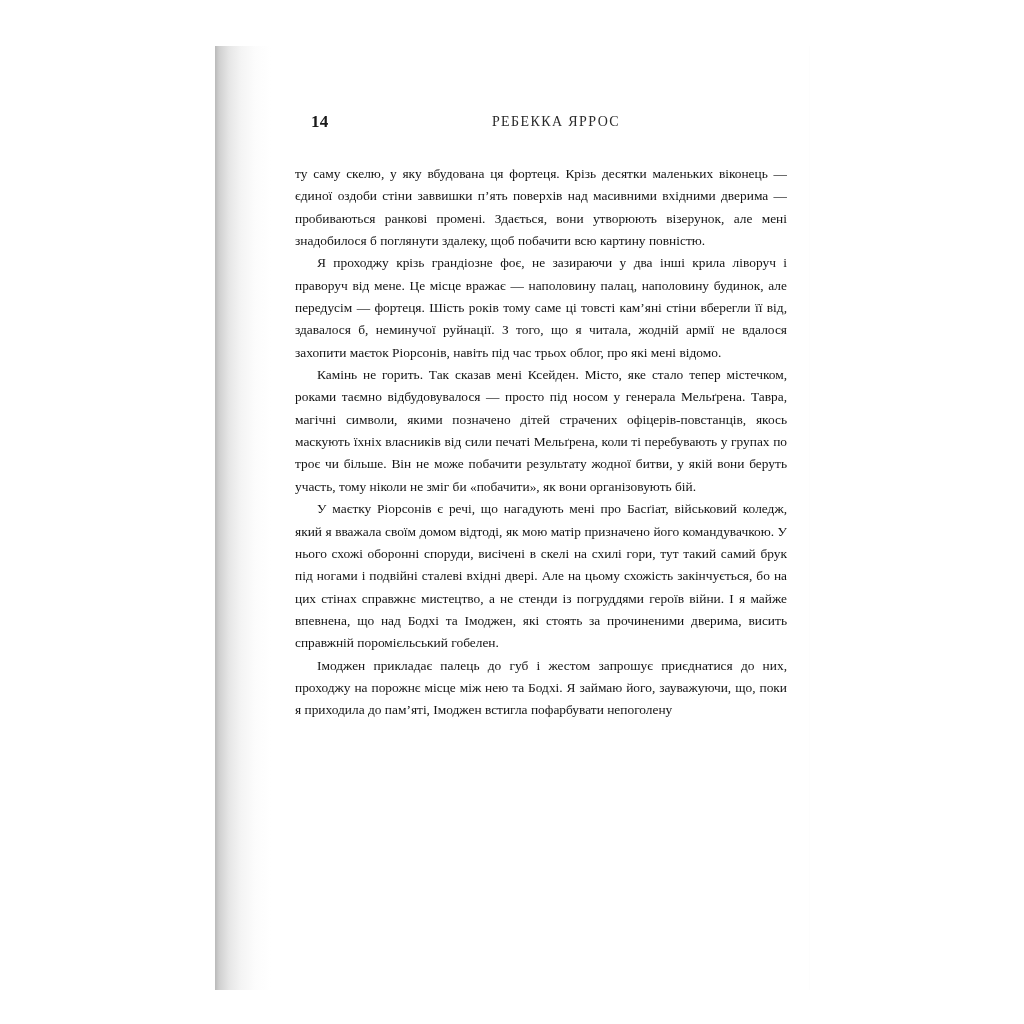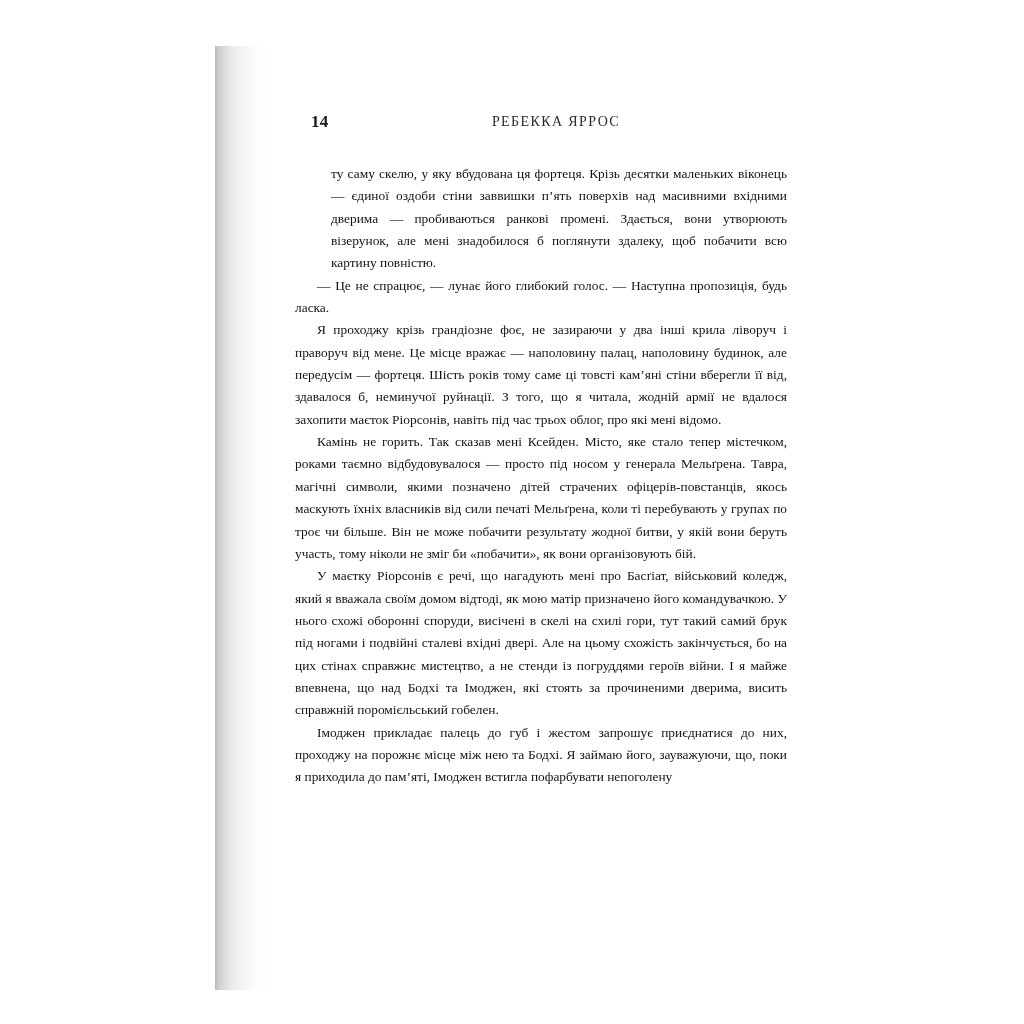--- a/index.html
+++ b/index.html
@@ -90,21 +90,20 @@
     hyphens: manual;
   }
 
   .text-block p {
     margin: 0;
     text-indent: 22px;
   }
 
   .text-block p.noindent {
     text-indent: 0;
-    margin-left: 36px;
   }
 
   
   .page-edge-right {
     position: absolute;
     right: 0;
     top: 0;
     width: 1px;
     height: 944px;
     background: #fdfdfd;
@@ -118,21 +117,20 @@
   <div class="book-page">
     <div class="page-inner">
 
       <div class="running-head">
         <div class="folio">14</div>
         <div class="head-title">РЕБЕККА ЯРРОС</div>
       </div>
 
       <div class="text-block">
         <p class="noindent">ту саму скелю, у яку вбудована ця фортеця. Крізь десятки маленьких віконець — єдиної оздоби стіни заввишки п’ять поверхів над масивними вхідними дверима — пробиваються ранкові промені. Здається, вони утворюють візерунок, але мені знадобилося б поглянути здалеку, щоб побачити всю картину повністю.</p>
-        <p>— Це не спрацює, — лунає його глибокий голос. — Наступна пропозиція, будь ласка.</p>
         <p>Я проходжу крізь грандіозне фоє, не зазираючи у два інші крила ліворуч і праворуч від мене. Це місце вражає — наполовину палац, наполовину будинок, але передусім — фортеця. Шість років тому саме ці товсті кам’яні стіни вберегли її від, здавалося б, неминучої руйнації. З того, що я читала, жодній армії не вдалося захопити маєток Ріорсонів, навіть під час трьох облог, про які мені відомо.</p>
         <p>Камінь не горить. Так сказав мені Ксейден. Місто, яке стало тепер містечком, роками таємно відбудовувалося — просто під носом у генерала Мельґрена. Тавра, магічні символи, якими позначено дітей страчених офіцерів-повстанців, якось маскують їхніх власників від сили печаті Мельґрена, коли ті перебувають у групах по троє чи більше. Він не може побачити результату жодної битви, у якій вони беруть участь, тому ніколи не зміг би «побачити», як вони організовують бій.</p>
         <p>У маєтку Ріорсонів є речі, що нагадують мені про Басґіат, військовий коледж, який я вважала своїм домом відтоді, як мою матір призначено його командувачкою. У нього схожі оборонні споруди, висічені в скелі на схилі гори, тут такий самий брук під ногами і подвійні сталеві вхідні двері. Але на цьому схожість закінчується, бо на цих стінах справжнє мистецтво, а не стенди із погруддями героїв війни. І я майже впевнена, що над Бодхі та Імоджен, які стоять за прочиненими дверима, висить справжній поромієльський гобелен.</p>
         <p>Імоджен прикладає палець до губ і жестом запрошує приєднатися до них, проходжу на порожнє місце між нею та Бодхі. Я займаю його, зауважуючи, що, поки я приходила до пам’яті, Імоджен встигла пофарбувати непоголену</p>
       </div>
 
       <div class="page-edge-right"></div>
     </div>
   </div>
 

